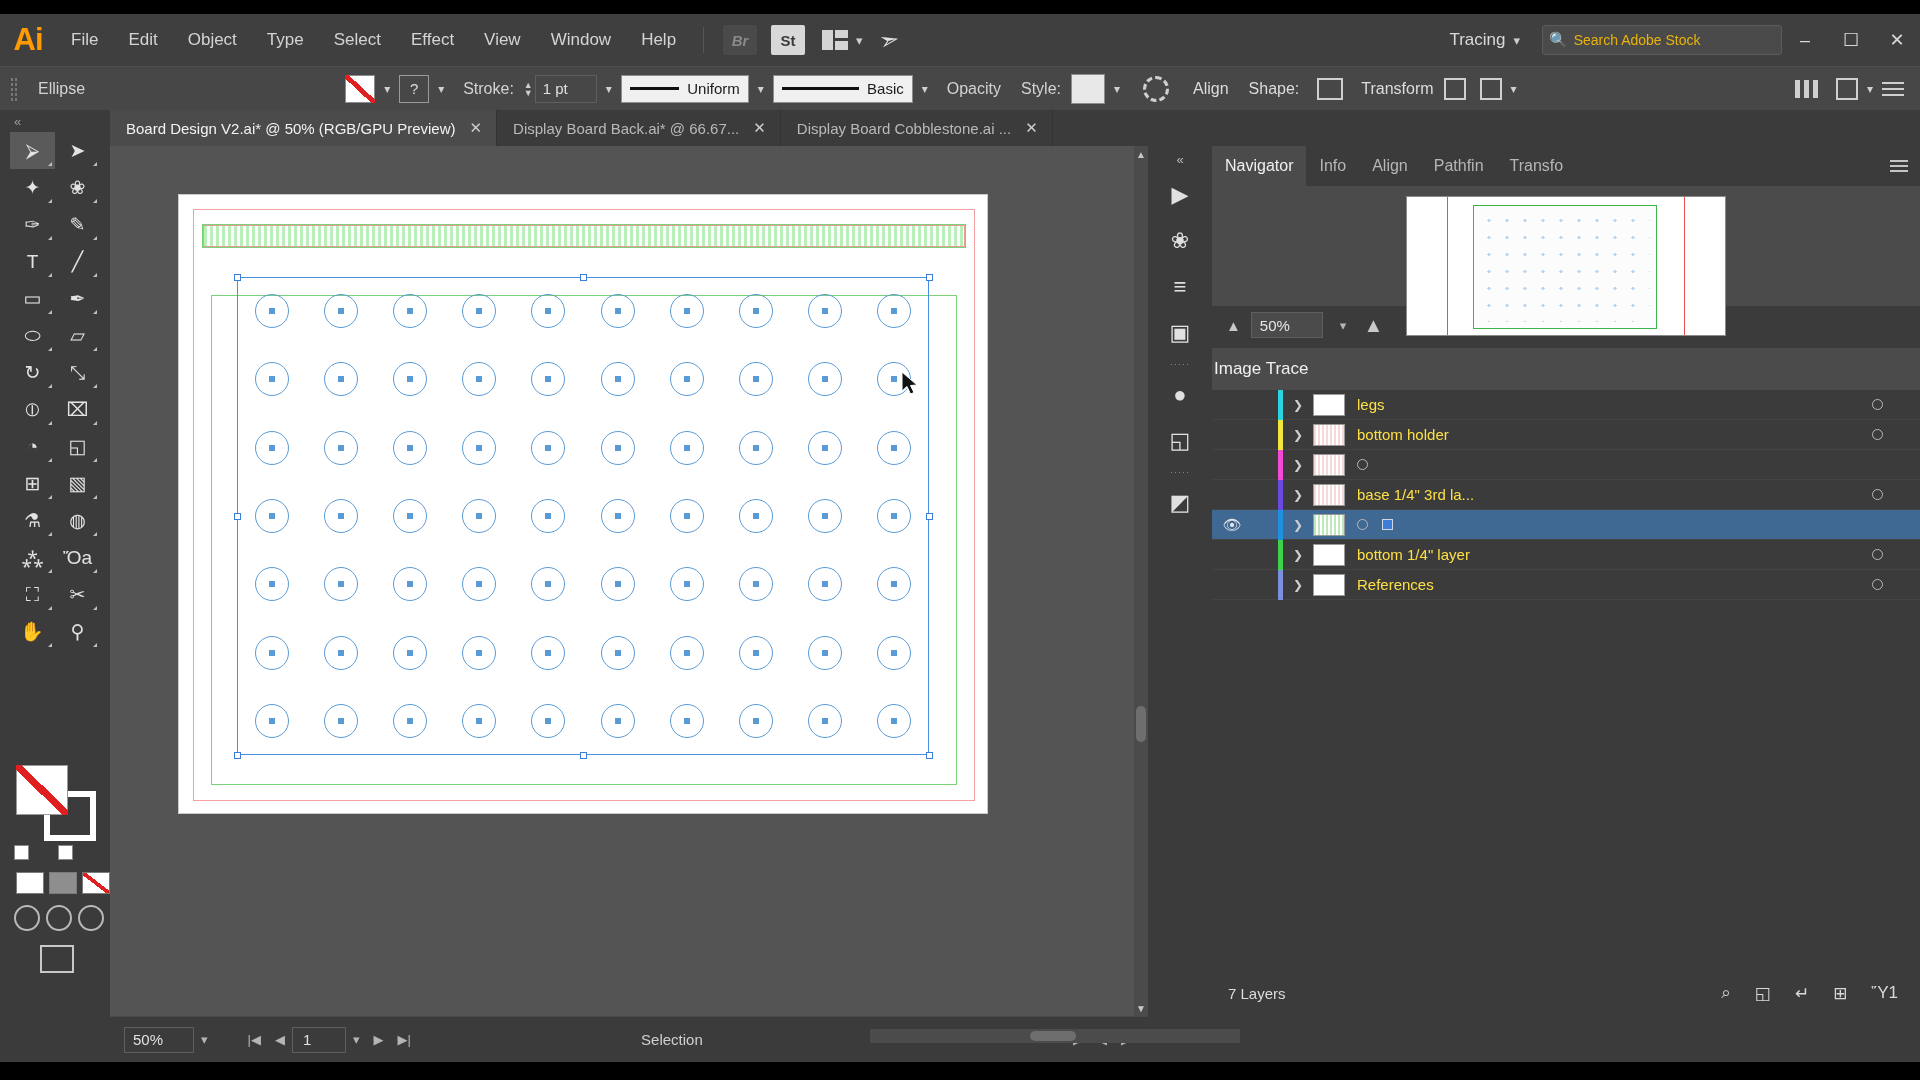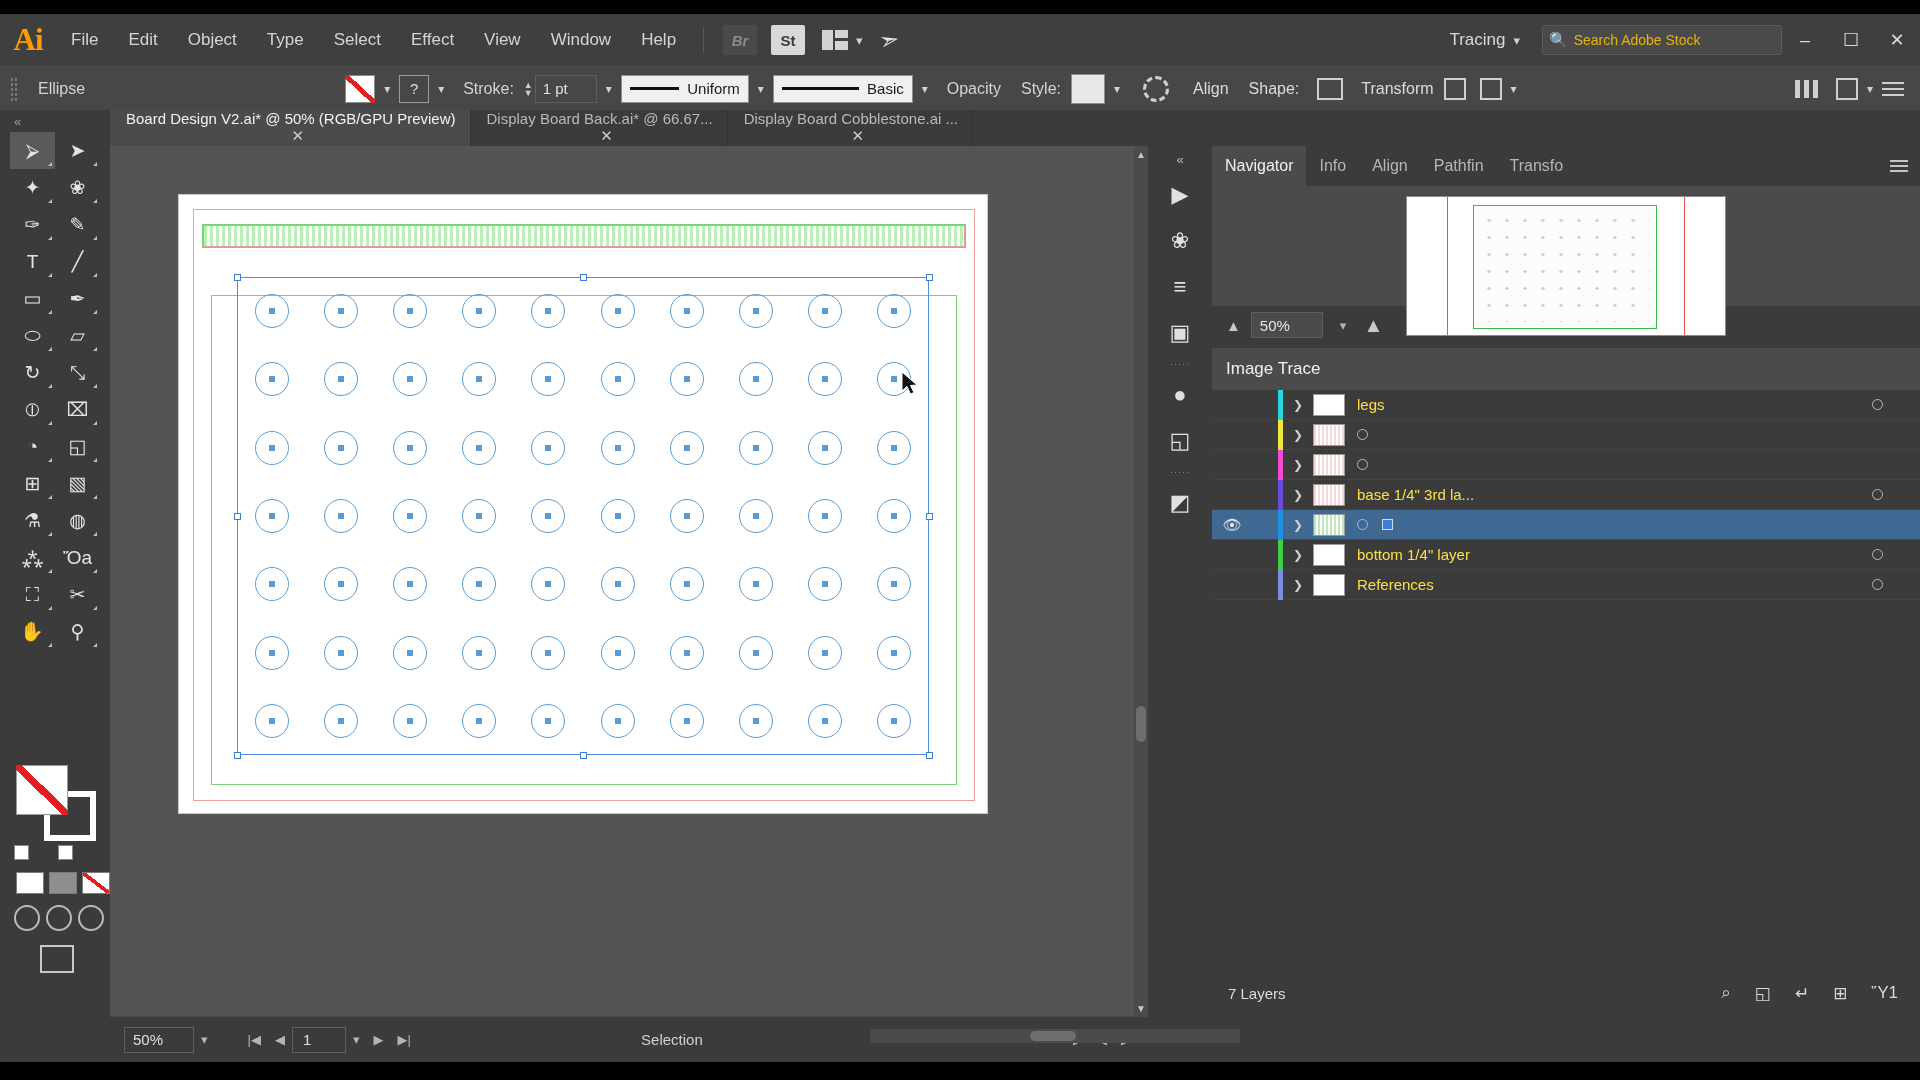--- a/index.html
+++ b/index.html
@@ -7,21 +7,21 @@
   body { font-family:"Liberation Sans", sans-serif; }
 
   #app { position:absolute; left:0; top:0; width:1920px; height:1080px; background:#000; }
 
   
   .frame { position:absolute; left:0; top:14px; width:1920px; height:1048px; background:#3b3b3b; }
 
   
   .menubar { position:absolute; left:0; top:0; width:1920px; height:52px; background:#3f3f3f; display:flex; align-items:center; }
   .ai-logo { width:56px; height:52px; display:flex; align-items:center; justify-content:center;
-             color:#ff9a00; font-size:31px; font-weight:bold; letter-spacing:-1px; font-family:Liberation Serif, serif;}
+             color:#ff9a00; font-size:31px; font-weight:bold; letter-spacing:-1px; font-family:Liberation Sans, sans-serif;}
   .menu-item { color:#d4d4d4; font-size:17px; padding:0 15px; height:52px; display:flex; align-items:center; white-space:nowrap;}
   .mb-sep { width:1px; height:26px; background:#565656; margin:0 12px; }
   .mb-btn { width:34px; height:30px; display:flex; align-items:center; justify-content:center;
             font-size:15px; font-weight:bold; border-radius:2px; margin:0 7px; }
   .mb-btn.br { color:#8a8a8a; background:#4a4a4a; font-style:italic; }
   .mb-btn.st { color:#3b3b3b; background:#d8d8d8; }
   .arrange { width:26px; height:20px; position:relative; margin-left:10px; }
   .arrange i { position:absolute; background:#d4d4d4; display:block; }
   .arr-a { left:0; top:0; width:11px; height:20px; }
   .arr-b { left:13px; top:0; width:13px; height:8px; }
@@ -59,21 +59,21 @@
   .shape-ic, .tr-ic { width:26px; height:22px; border:2px solid #cfcfcf; position:relative; margin:0 8px; }
   .icon-sq { width:22px; height:22px; border:2px solid #cfcfcf; }
   .dots3 { display:flex; gap:4px; margin-left:auto; margin-right:18px; }
   .dots3 i { width:5px; height:18px; background:#cfcfcf; display:block; }
   .hamb { display:flex; flex-direction:column; gap:4px; margin-right:16px; }
   .hamb i { width:22px; height:2px; background:#cfcfcf; display:block; }
 
   
   .tabbar { position:absolute; left:110px; top:96px; width:1038px; height:36px; background:#3b3b3b; display:flex; align-items:flex-end; }
   .tab { height:36px; display:flex; align-items:center; padding:0 14px 0 16px; font-size:15px;
-         color:#b9b9b9; background:#3b3b3b; border-right:1px solid #323232; white-space:nowrap;flex-direction:column; }
+         color:#b9b9b9; background:#3b3b3b; border-right:1px solid #323232; white-space:nowrap; }
   .tab.active { background:#4b4b4b; color:#f2f2f2; }
   .tab .x { margin-left:14px; color:#cfcfcf; font-size:15px; }
 
   
   .ltool { position:absolute; left:0; top:96px; width:110px; height:952px; background:#3b3b3b; }
   .ltool .tgrip { height:22px; display:flex; align-items:center; justify-content:flex-start; padding-left:14px; color:#9a9a9a; font-size:13px; }
   .tgrid { display:grid; grid-template-columns:1fr 1fr; padding:0 10px; }
   .tcell { height:37px; display:flex; align-items:center; justify-content:center; position:relative; color:#e3e3e3; font-size:19px; }
   .tcell.sel { background:#5a5a5a; }
   .tcell:after { content:""; position:absolute; right:3px; bottom:3px; width:0; height:0;
@@ -135,21 +135,21 @@
   .ptab-menu i { width:18px; height:2px; background:#c4c4c4; display:block; }
   .navbody { background:#4b4b4b; height:120px; position:relative; padding:10px 0 0 0; display:flex; justify-content:center; }
   .navthumb { width:320px; height:140px; background:#fff; position:relative; border:1px solid #8a8a8a; }
   .nv-red { position:absolute; background:#e85050; width:1px; height:100%; top:0; }
   .nv-view { position:absolute; left:66px; top:8px; width:184px; height:124px; border:1px solid #39b54a; background:#fcfcfc; }
   .nv-dots { position:absolute; inset:6px; background-image:radial-gradient(#bcd7ef 1.5px, transparent 1.6px); background-size:18px 17px; }
   .navfoot { height:38px; background:#3b3b3b; display:flex; align-items:center; padding-left:14px; gap:10px; }
   .navzoom { width:72px; height:26px; background:#4b4b4b; border:1px solid #5e5e5e; color:#e6e6e6;
              font-size:15px; display:flex; align-items:center; padding-left:8px; }
   .mtn { color:#c9c9c9; font-size:15px; }
-  .itbar { height:42px; background:#4b4b4b; display:flex; align-items:center; padding-left:14px;
+  .itbar { height:42px; background:#4b4b4b; display:flex; align-items:center; padding-left:2px;
            color:#f0f0f0; font-size:17px; margin-top:4px; }
   .layerhead { display:flex; align-items:center; height:40px; background:#3b3b3b; margin-top:4px; }
   .layerlist { background:#3b3b3b; }
   .lrow { display:flex; align-items:center; height:30px; border-bottom:1px solid #444; }
   .lrow.sel { background:#3f6893; }
   .l-eye { width:40px; display:flex; align-items:center; justify-content:center; color:#e6e6e6; font-size:15px; }
   .l-lock { width:26px; }
   .l-color { width:5px; height:30px; }
   .l-arrow { width:30px; display:flex; align-items:center; justify-content:center; color:#cfcfcf; font-size:12px; }
   .l-thumb { width:32px; height:22px; background:#fff; border:1px solid #9a9a9a; margin-right:12px; }
@@ -705,20 +705,21 @@
             <div class="l-name">legs</div>
             <div class="l-circ"></div>
             <div style="width: 23px;"></div>
           </div>
           <div class="lrow">
             <div class="l-eye"></div>
             <div class="l-lock"></div>
             <div class="l-color" style="background: rgb(240, 230, 60);"></div>
             <div class="l-arrow">❯</div>
             <div class="l-thumb" style="background-image: repeating-linear-gradient(90deg, rgb(246, 218, 218) 0px, rgb(246, 218, 218) 2px, rgb(255, 255, 255) 2px, rgb(255, 255, 255) 4px);"></div>
+            <div class="l-name">bottom holder</div>
             <div class="l-circ"></div>
             <div style="width: 23px;"></div>
           </div>
           <div class="lrow">
             <div class="l-eye"></div>
             <div class="l-lock"></div>
             <div class="l-color" style="background: rgb(242, 74, 215);"></div>
             <div class="l-arrow">❯</div>
             <div class="l-thumb" style="background-image: repeating-linear-gradient(90deg, rgb(246, 218, 218) 0px, rgb(246, 218, 218) 2px, rgb(255, 255, 255) 2px, rgb(255, 255, 255) 4px);"></div>
             <div class="l-circ"></div>

